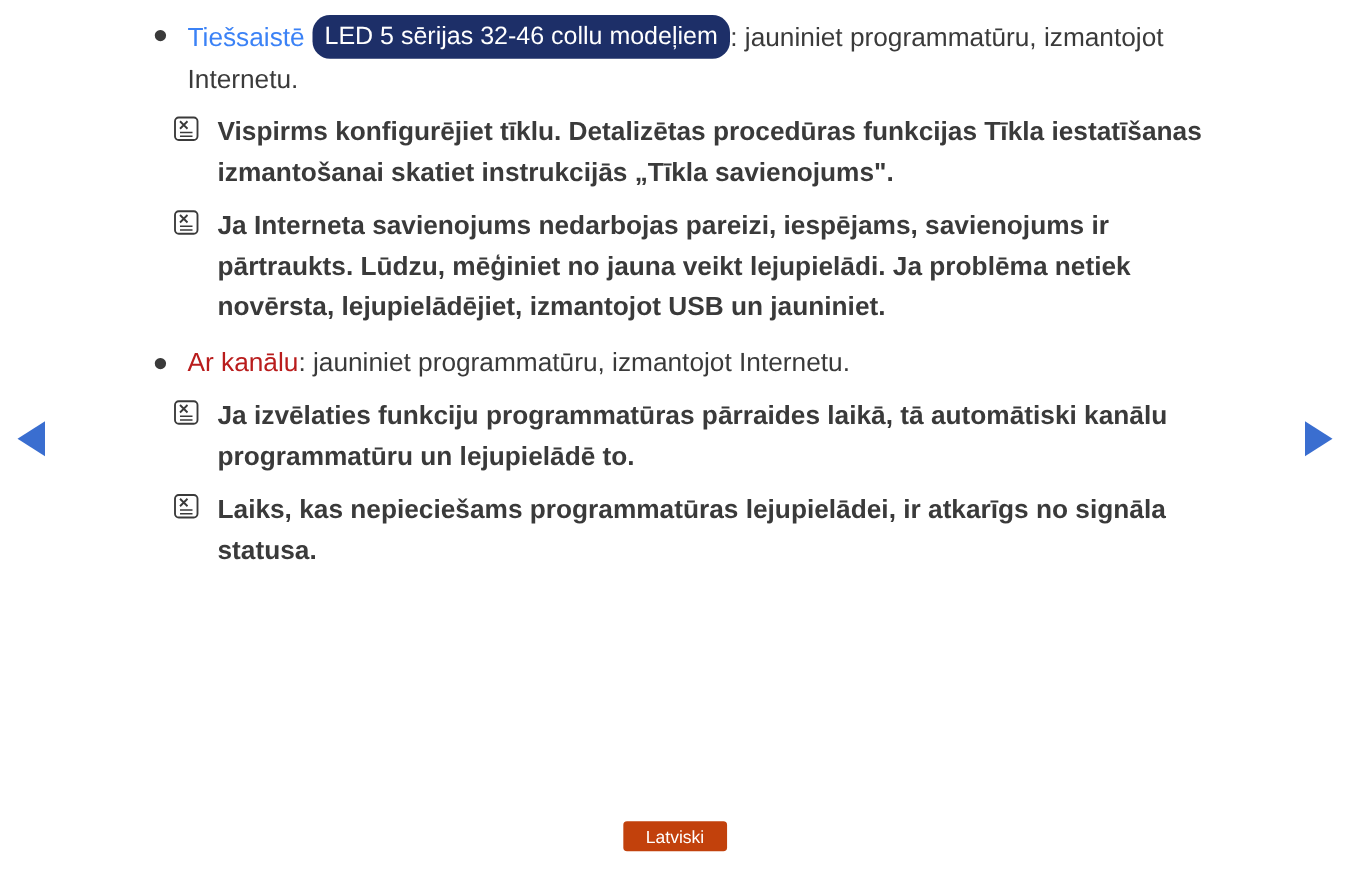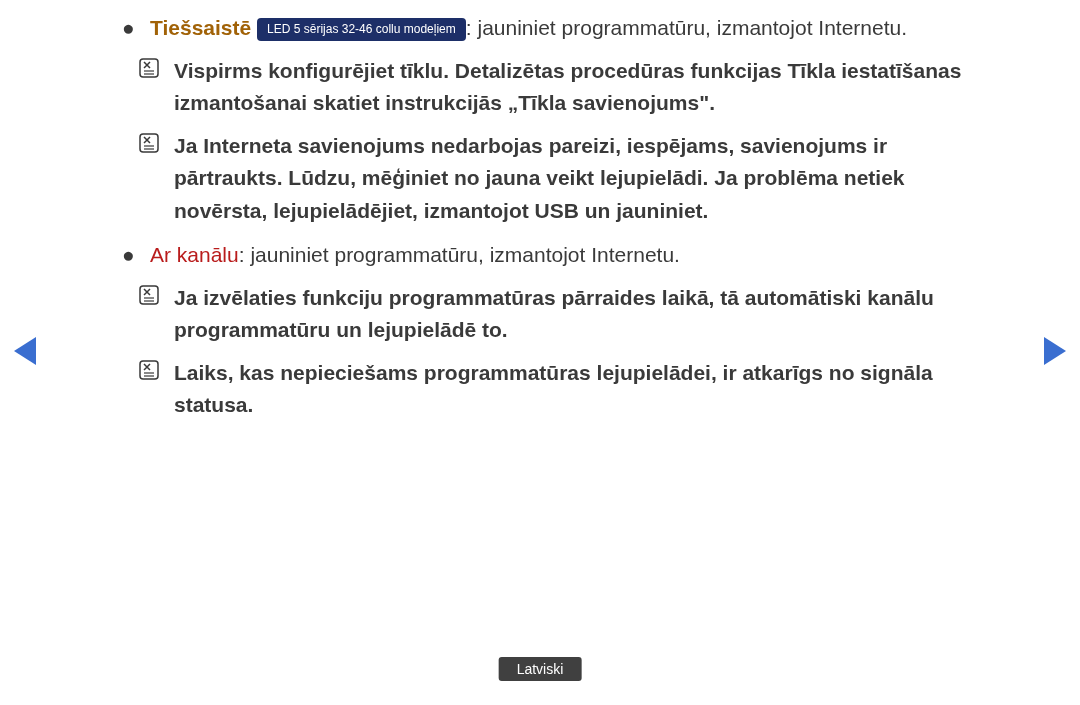--- a/index.html
+++ b/index.html
@@ -26,33 +26,33 @@
       position: relative;
     }
     .bullet-marker {
       position: absolute;
       left: -28px;
       top: 0;
       font-size: 21px;
       color: #3a3a3a;
     }
     .label-blue {
-      color: #a16207;
-      font-weight: bold;
+      color: #3b82f6;
+      font-weight: normal;
     }
     .label-blue-normal {
       color: #b91c1c;
     }
     .pill {
       display: inline-block;
       background: #1d2f68;
       color: #ffffff;
-      font-size: 12px;
+      font-size: 20px;
       padding: 2px 10px;
-      border-radius: 4px;
+      border-radius: 14px;
       vertical-align: 2px;
     }
     .sub-item {
       margin-left: 24px;
       margin-bottom: 8px;
       margin-top: 10px;
       position: relative;
       font-weight: bold;
     }
     .note-icon {
@@ -82,21 +82,21 @@
       right: 14px;
       border-top: 14px solid transparent;
       border-bottom: 14px solid transparent;
       border-left: 22px solid #3a6ed0;
     }
     .language-badge {
       position: absolute;
       bottom: 24px;
       left: 50%;
       transform: translateX(-50%);
-      background: #404040;
+      background: #c2410c;
       color: #ffffff;
       font-size: 14px;
       padding: 4px 18px;
       border-radius: 3px;
     }
   </style>
 </head>
 <body>
 
 <div class="content">

